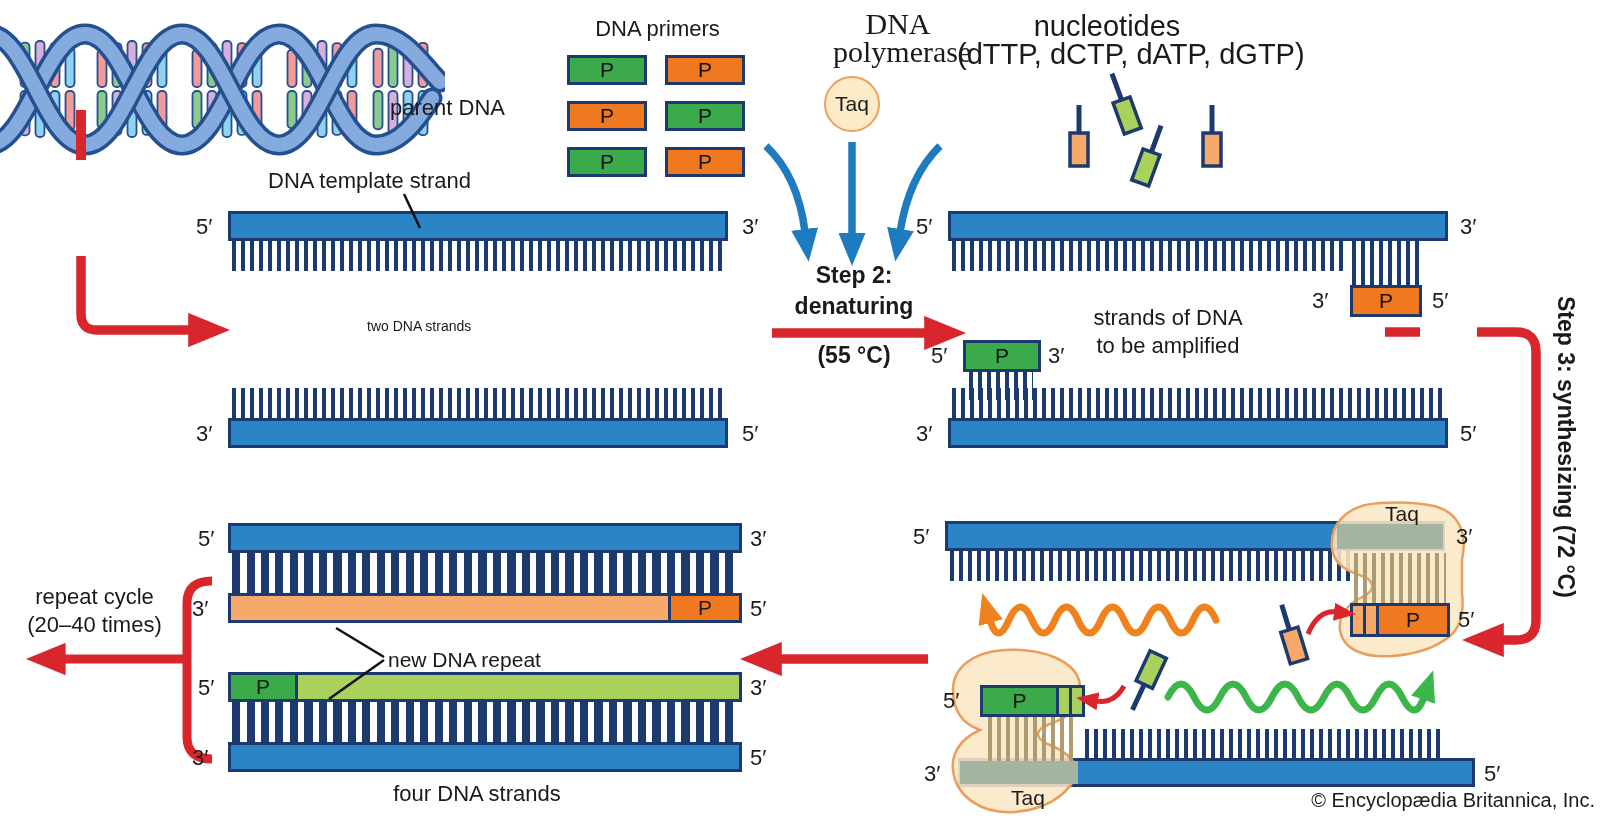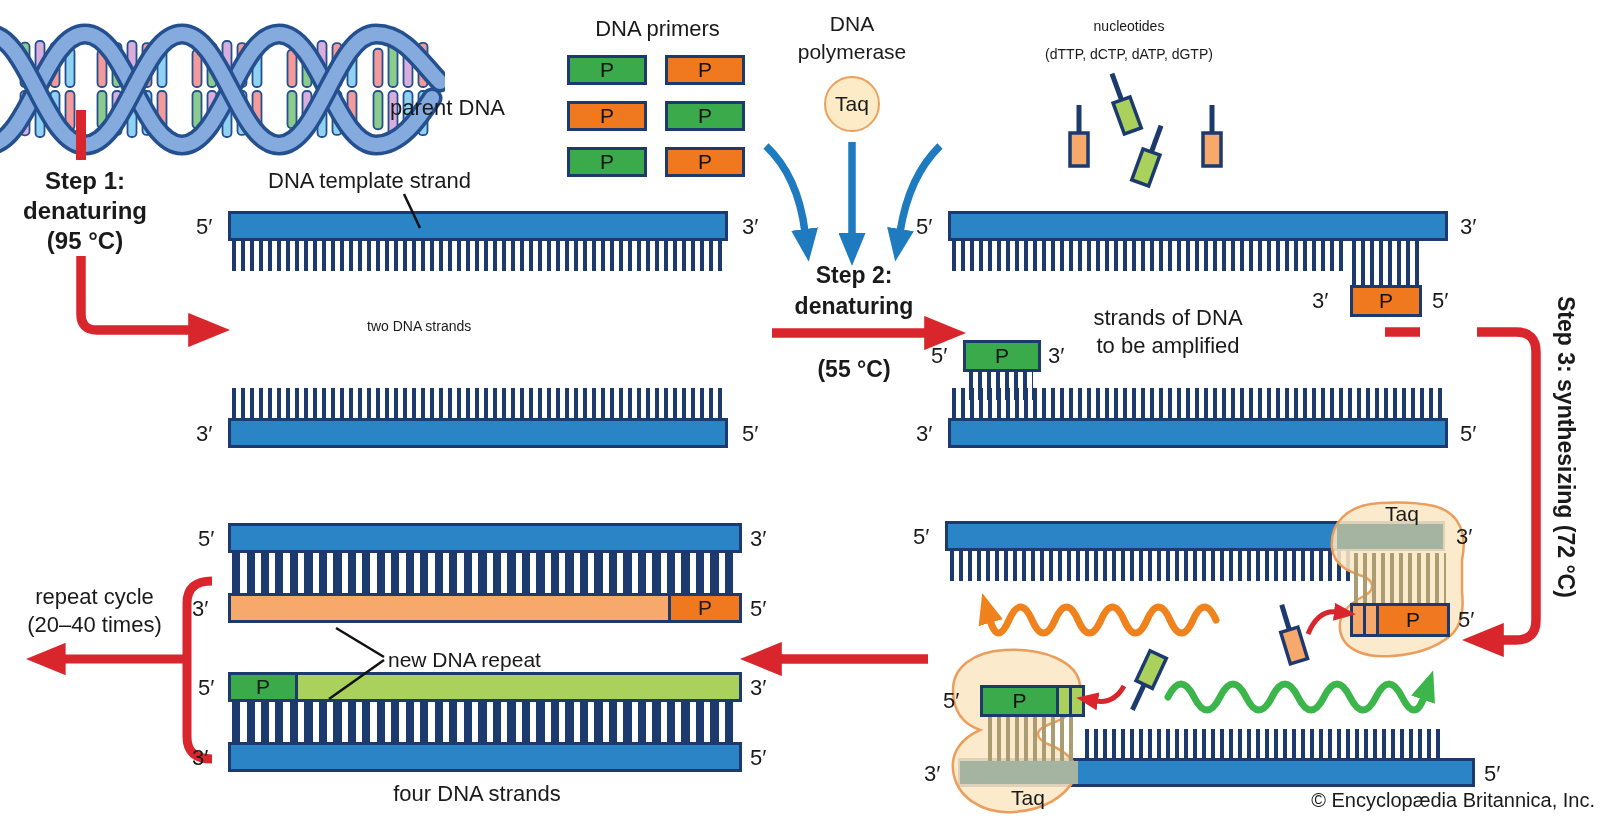--- a/index.html
+++ b/index.html
@@ -202,25 +202,20 @@
 
   <div class="teeth" style="left:1085px;top:729px;width:358px;height:29px;"></div>
   <div class="bar" style="left:958px;top:758px;width:517px;height:29px;"></div>
   <div class="greyband" style="left:960px;top:761px;width:118px;height:23px;"></div>
   <span class="prime" style="left:924px;top:761px;">3′</span>
   <span class="prime" style="left:1484px;top:761px;">5′</span>
   <div class="taq-lbl" style="left:998px;top:786px;width:60px;">Taq</div>
 
   <div class="lbl" style="left:390px;top:95px;font-size:22px;">parent DNA</div>
 
-  <div class="lbl center bold" style="left:0;top:166px;width:170px;font-size:24px;line-height:30px;">
-    <div>Step 1:</div>
-    <div>denaturing</div>
-    <div>(95 °C)</div>
-  </div>
 
   <div class="lbl center" style="left:570px;top:16px;width:175px;font-size:22px;">DNA primers</div>
   <div class="pbox green" style="left:567px;top:55px;width:80px;height:30px;">
       <span>P</span>
     </div>
   <div class="pbox orange" style="left:665px;top:55px;width:80px;height:30px;">
       <span>P</span>
     </div>
   <div class="pbox orange" style="left:567px;top:101px;width:80px;height:30px;">
       <span>P</span>
@@ -228,40 +223,40 @@
   <div class="pbox green" style="left:665px;top:101px;width:80px;height:30px;">
       <span>P</span>
     </div>
   <div class="pbox green" style="left:567px;top:147px;width:80px;height:30px;">
       <span>P</span>
     </div>
   <div class="pbox orange" style="left:665px;top:147px;width:80px;height:30px;">
       <span>P</span>
     </div>
 
-  <div class="lbl center" style="left:787px;top:10px;width:130px;font-size:21px;line-height:28px;">
+  <div class="lbl center" style="left:833px;top:10px;width:130px;font-size:30px;line-height:28px;font-family:Liberation Serif, serif;">
     <div>DNA</div>
     <div>polymerase</div>
   </div>
   <div class="taq-circle" style="left:824px;top:76px;">
     <span>Taq</span>
   </div>
 
-  <div class="lbl center" style="left:979px;top:12px;width:300px;font-size:14px;line-height:28px;">
+  <div class="lbl center" style="left:957px;top:12px;width:300px;font-size:29px;line-height:28px;">
     <div>nucleotides</div>
     <div>(dTTP, dCTP, dATP, dGTP)</div>
   </div>
 
   <div class="lbl" style="left:268px;top:168px;font-size:22px;">DNA template strand</div>
   <div class="lbl" style="left:367px;top:318px;font-size:14px;text-align:right;">two DNA strands</div>
 
   <div class="lbl center bold" style="left:774px;top:262px;width:160px;font-size:23px;">
     <div>Step 2:</div>
     <div style="margin-top:4px;">denaturing</div>
-    <div style="margin-top:36px;">(55 °C)</div>
+    <div style="margin-top:22px;">(55 °C)</div>
   </div>
 
   <div class="lbl center" style="left:1068px;top:304px;width:200px;font-size:22px;line-height:28px;">
     <div>strands of DNA</div>
     <div>to be amplified</div>
   </div>
 
   <div class="lbl bold vert" style="left:1552px;top:296px;height:430px;font-size:23px;">Step 3: synthesizing (72 °C)</div>
 
   <div class="lbl center" style="left:12px;top:583px;width:165px;font-size:22px;line-height:28px;">

